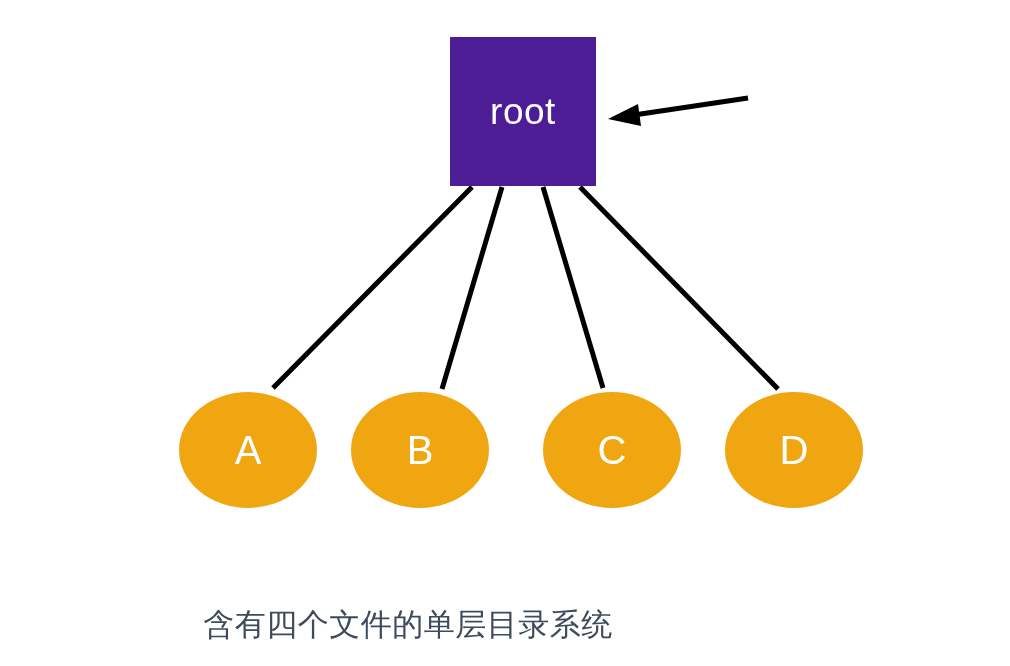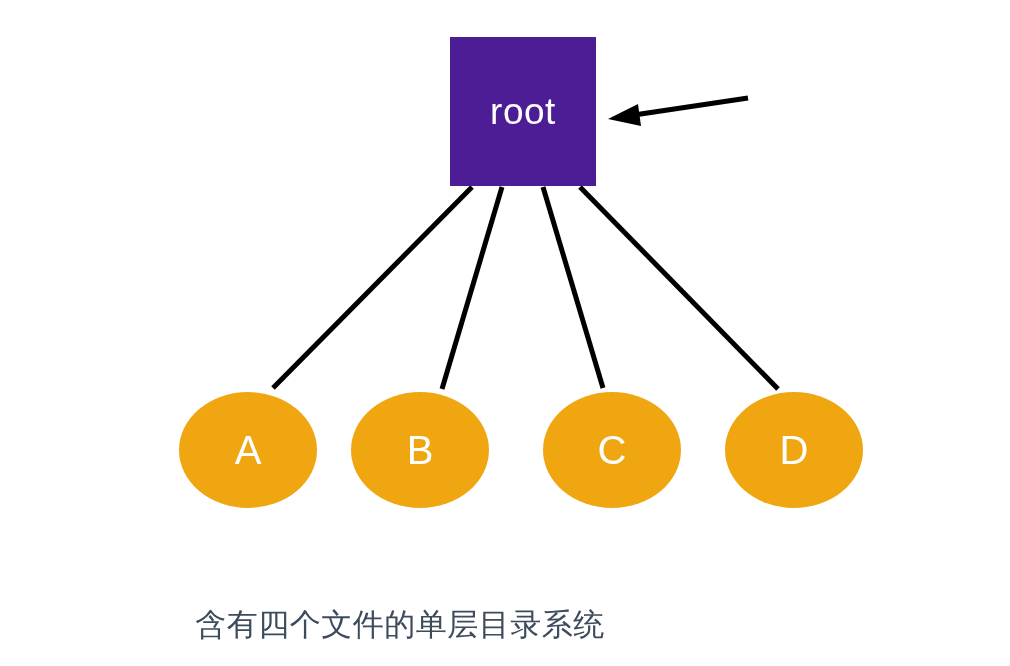--- a/index.html
+++ b/index.html
@@ -72,20 +72,21 @@
   .file-d { left: 725px; }
   .caption {
     position: absolute;
     left: 0;
     top: 604px;
     width: 800px;
     text-align: center;
     color: #3d4b5c;
     font-size: 31px;
     letter-spacing: 0.5px;
+    padding-left: 8px;
   }
 </style>
 </head>
 <body>
 
 <div class="canvas">
 
   <svg class="connectors" viewBox="0 0 1010 666" xmlns="http://www.w3.org/2000/svg">
     <line x1="472" y1="187" x2="273" y2="388" stroke="#000000" stroke-width="5"></line>
     <line x1="502" y1="187" x2="442" y2="389" stroke="#000000" stroke-width="5"></line>

